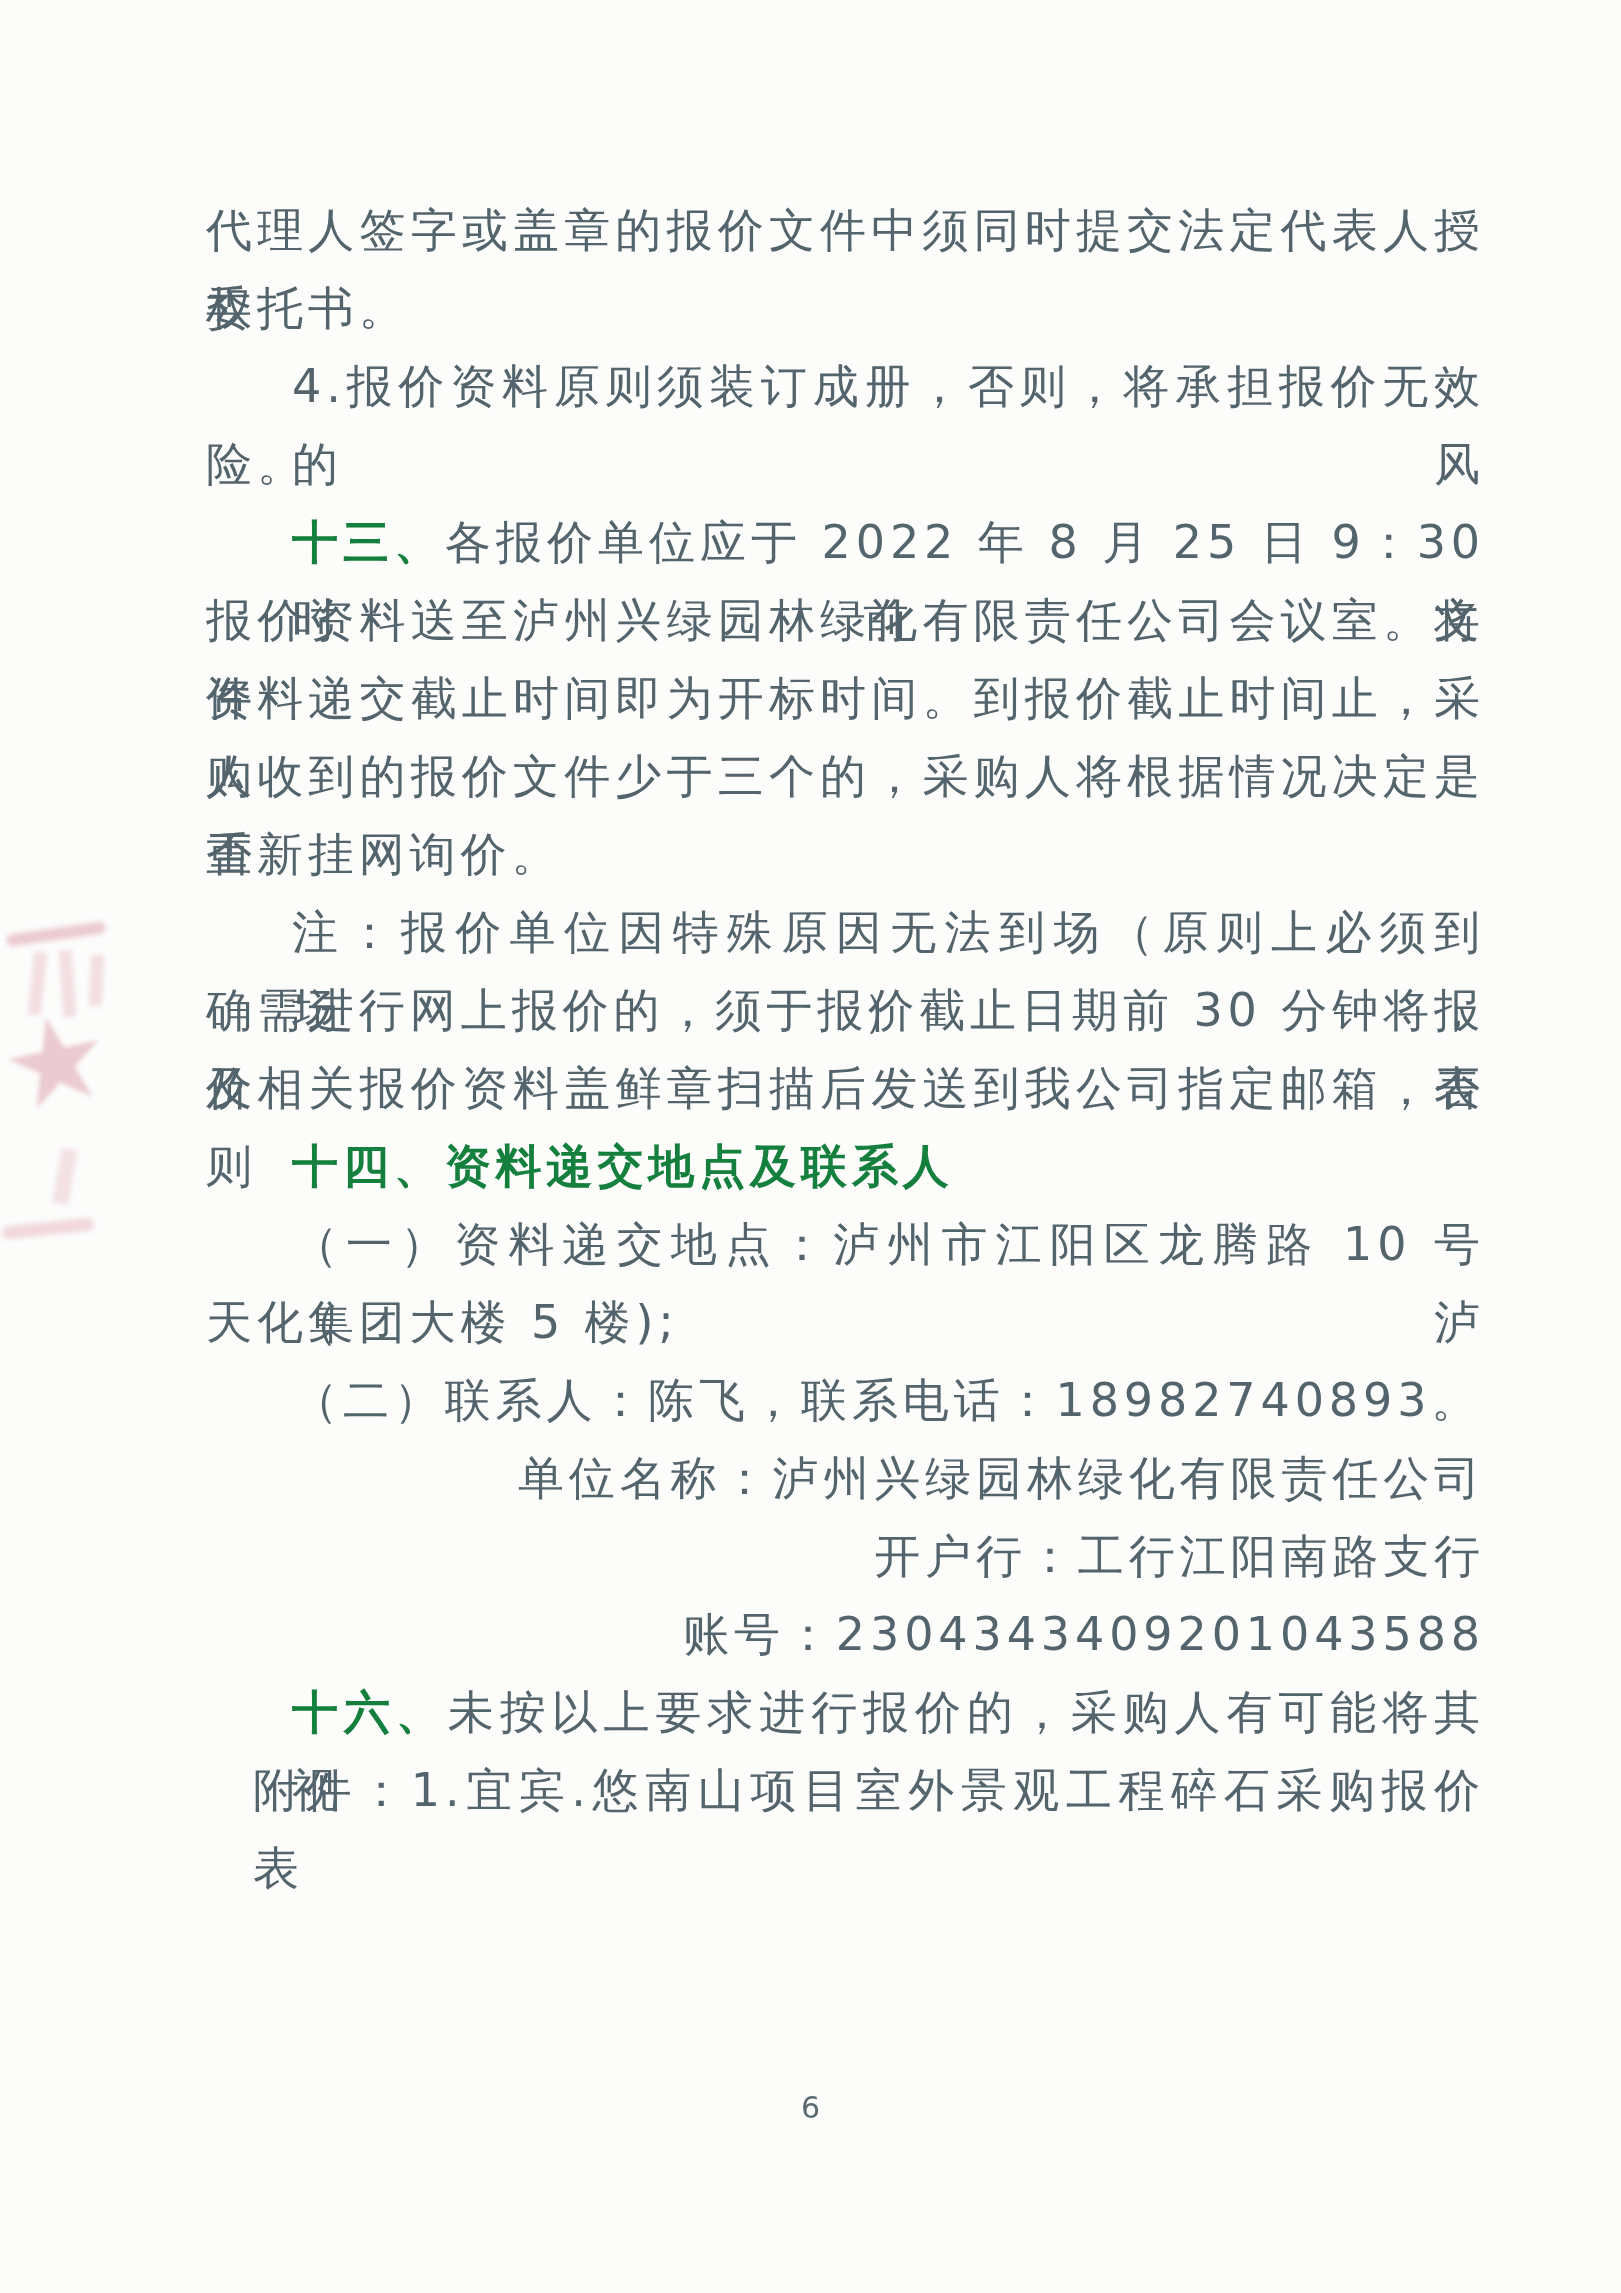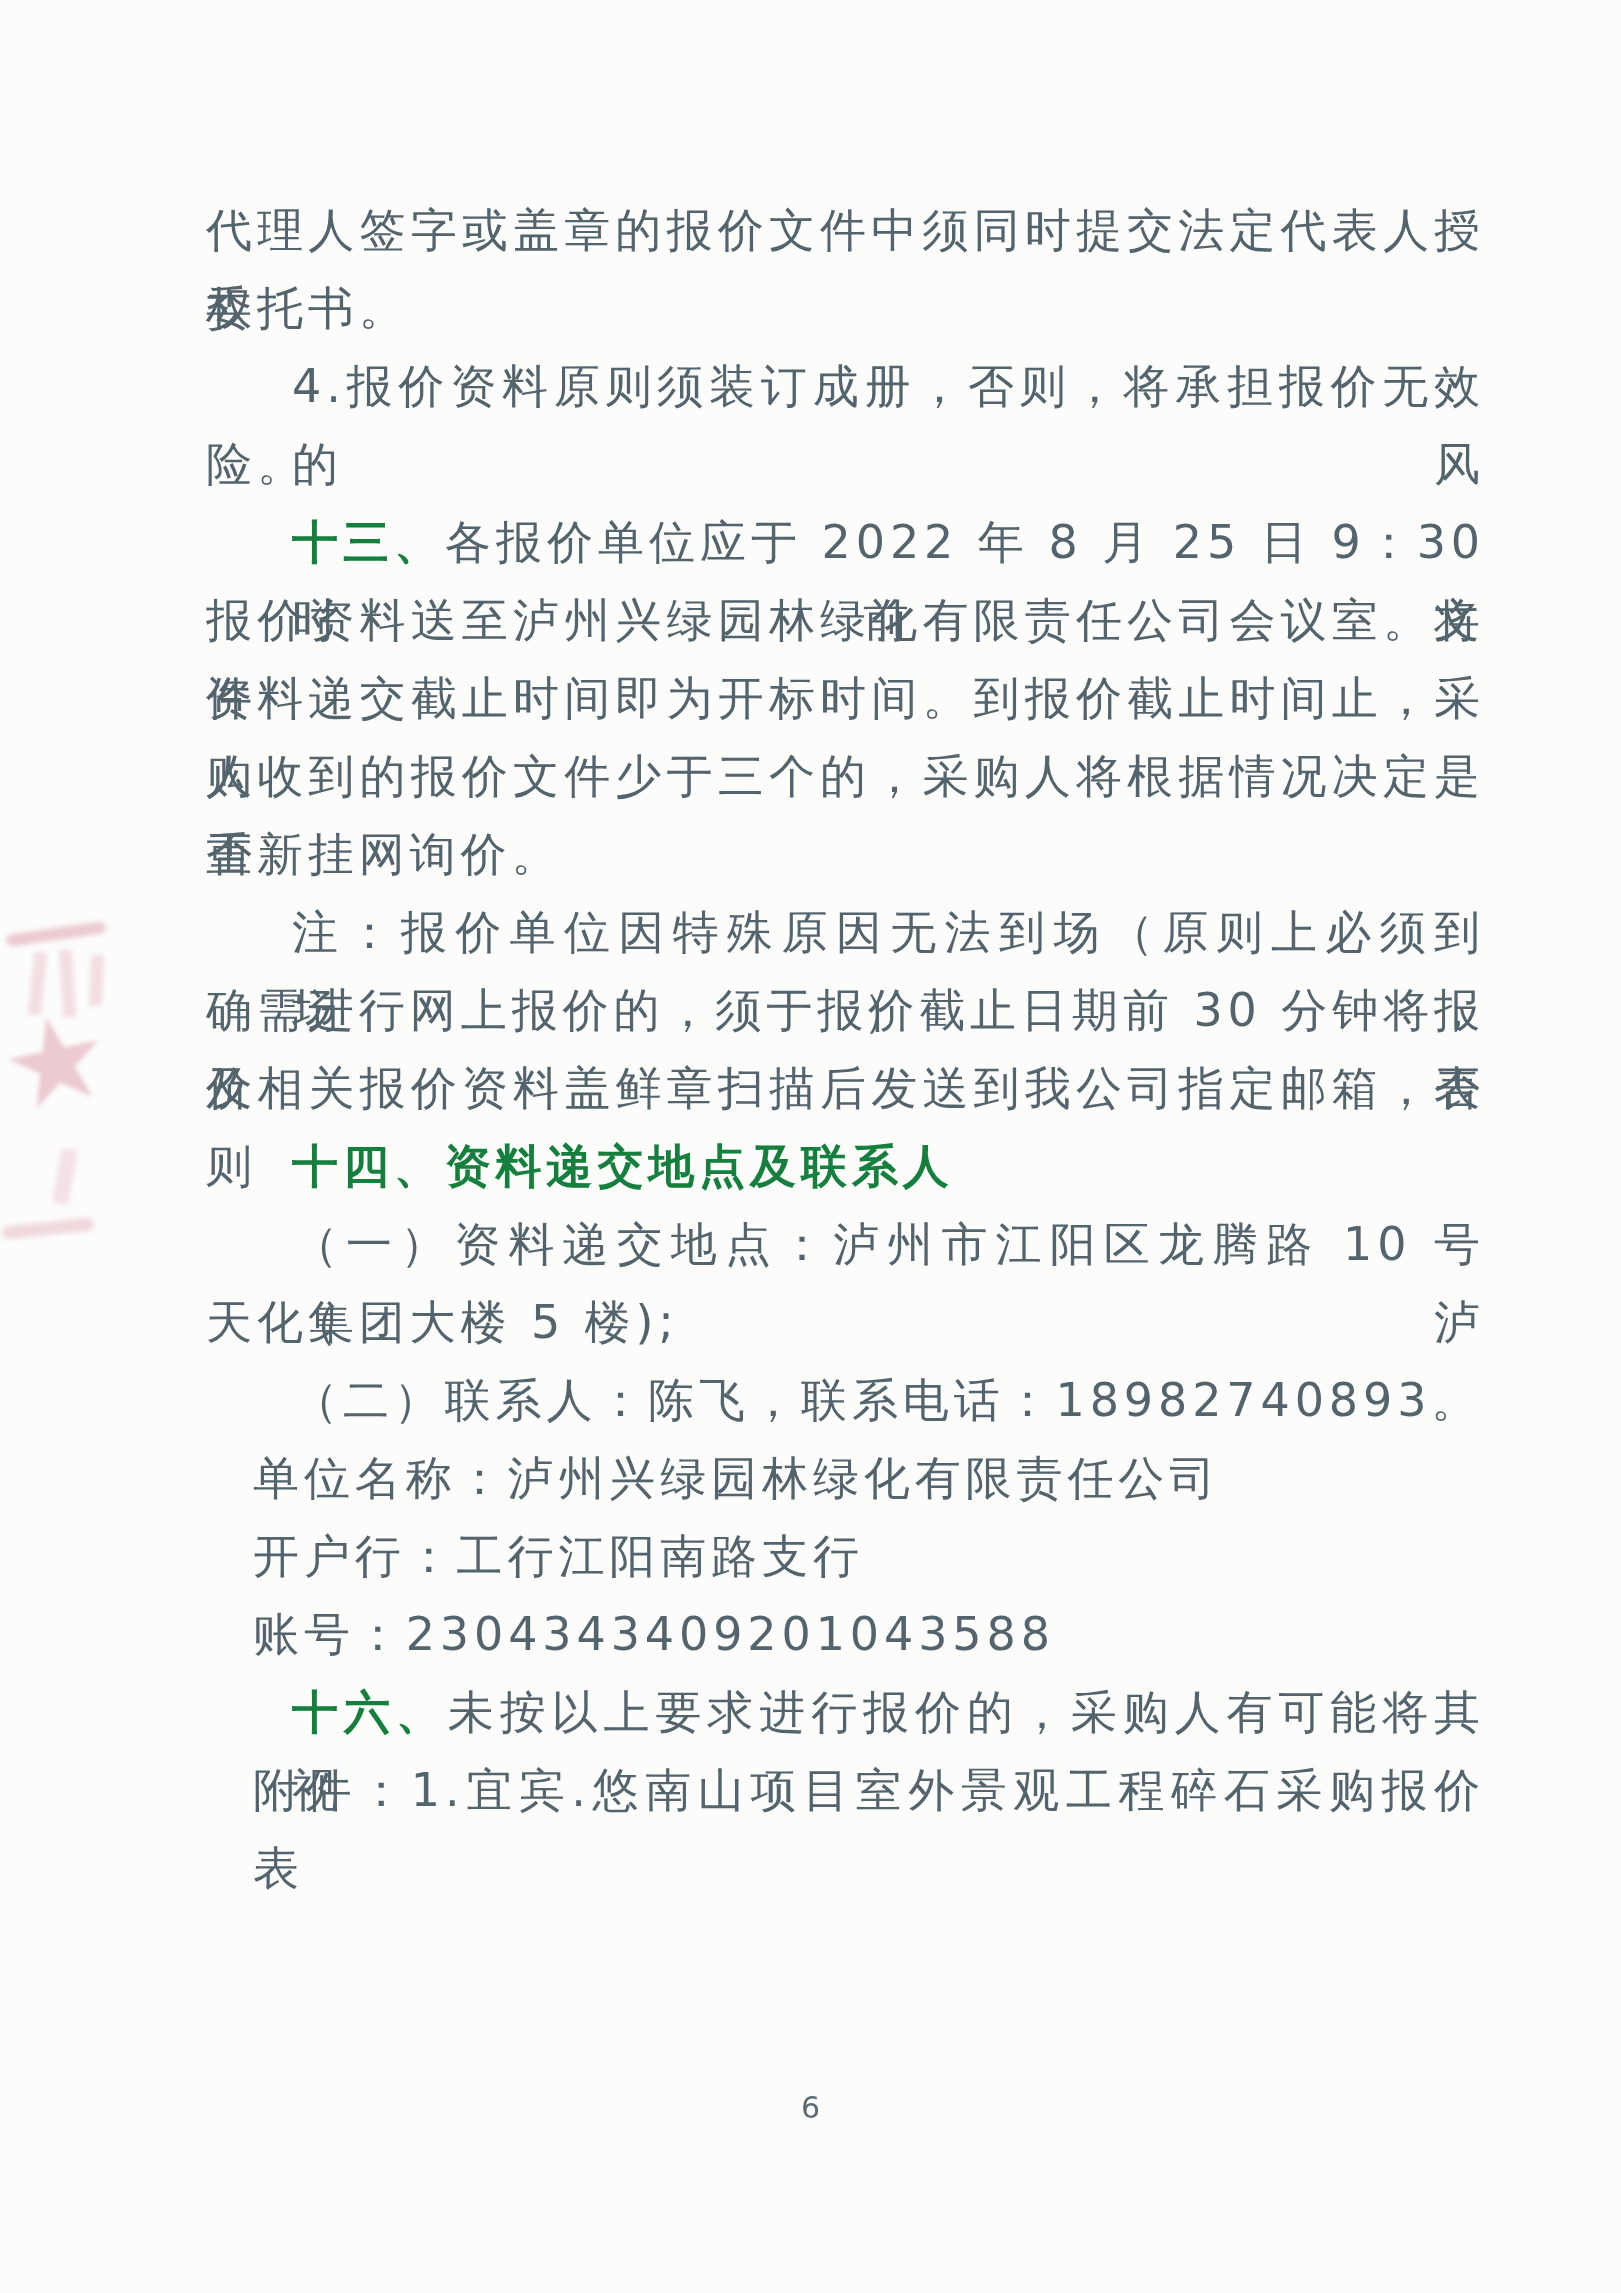--- a/index.html
+++ b/index.html
@@ -31,21 +31,21 @@
     text-align:justify;
     text-align-last:justify;
     text-justify:inter-character;
   }
   .line .seg{display:inline;}
   .line .seg.bold{
     font-weight:bold;
     color:#15803d;
   }
   .indent-lg{padding-left:86px;}
-  .indent-sm{padding-left:47px;}
+  .indent-sm{padding-left:47px;text-align:right;}
   
   .page-number{
     position:absolute;
     top:2090px;left:0;width:100%;
     text-align:center;
     font-size:30px;
     color:#5a6a72;
   }
   
   .stamp{

